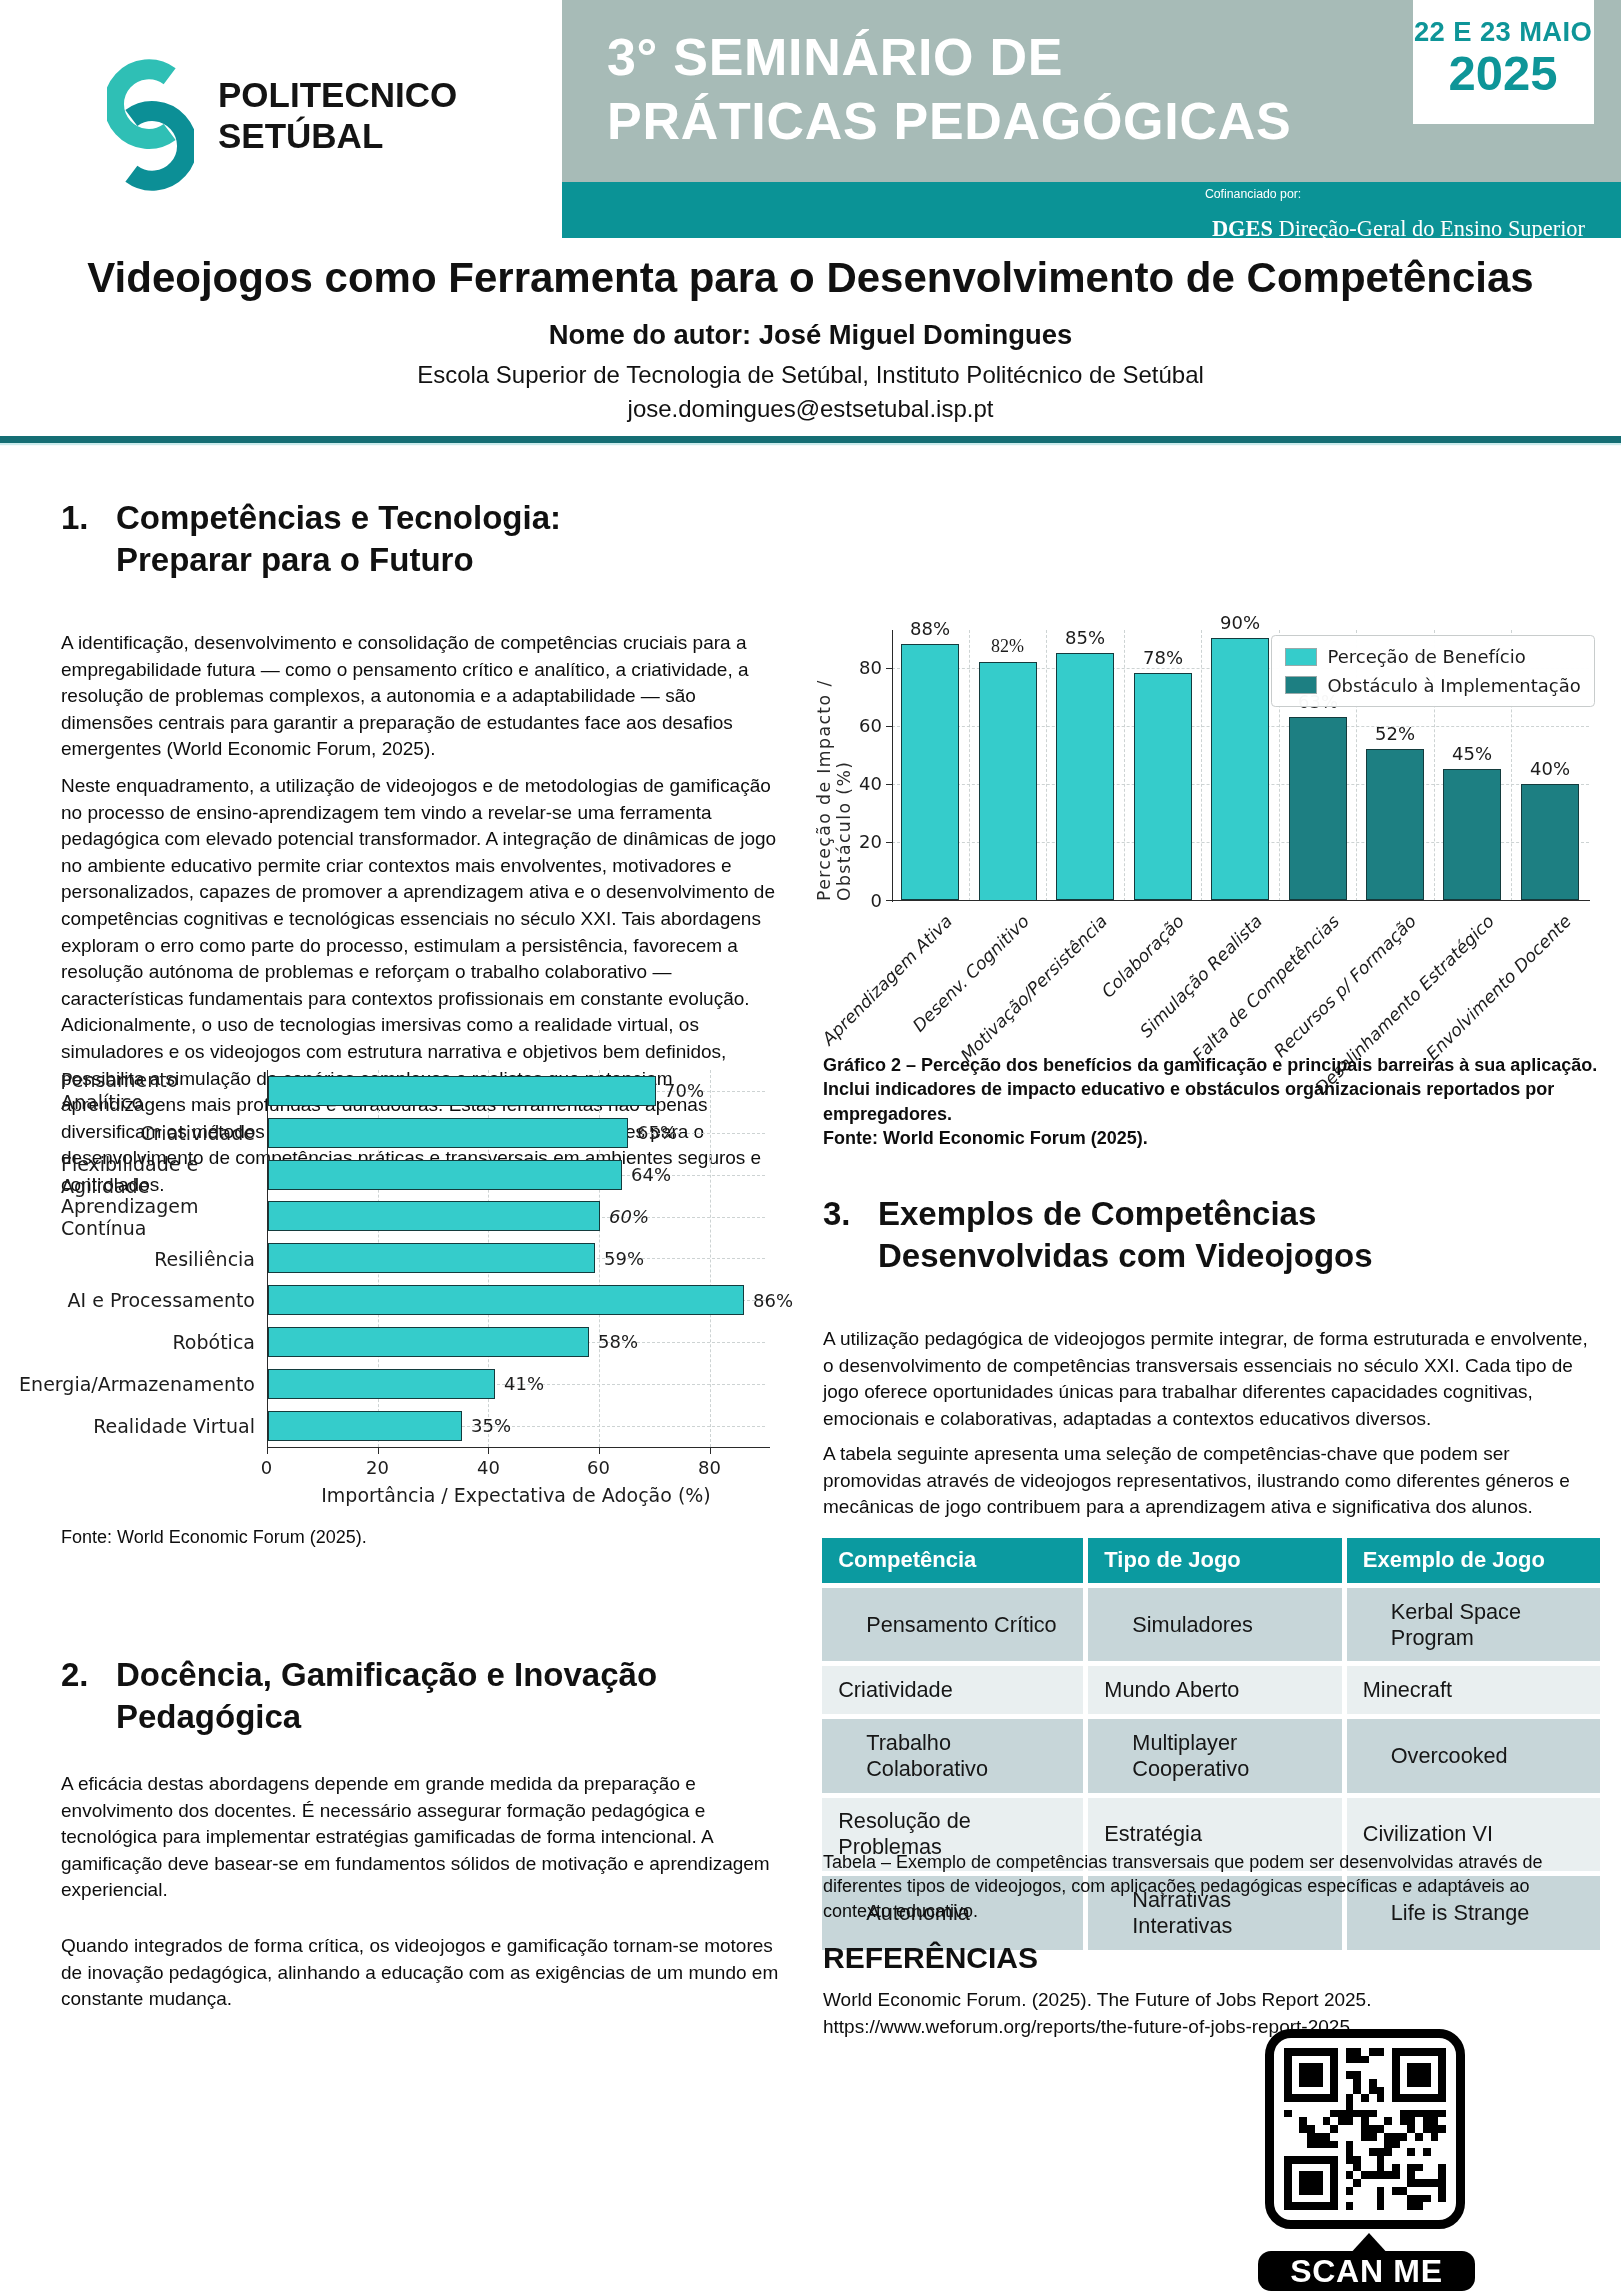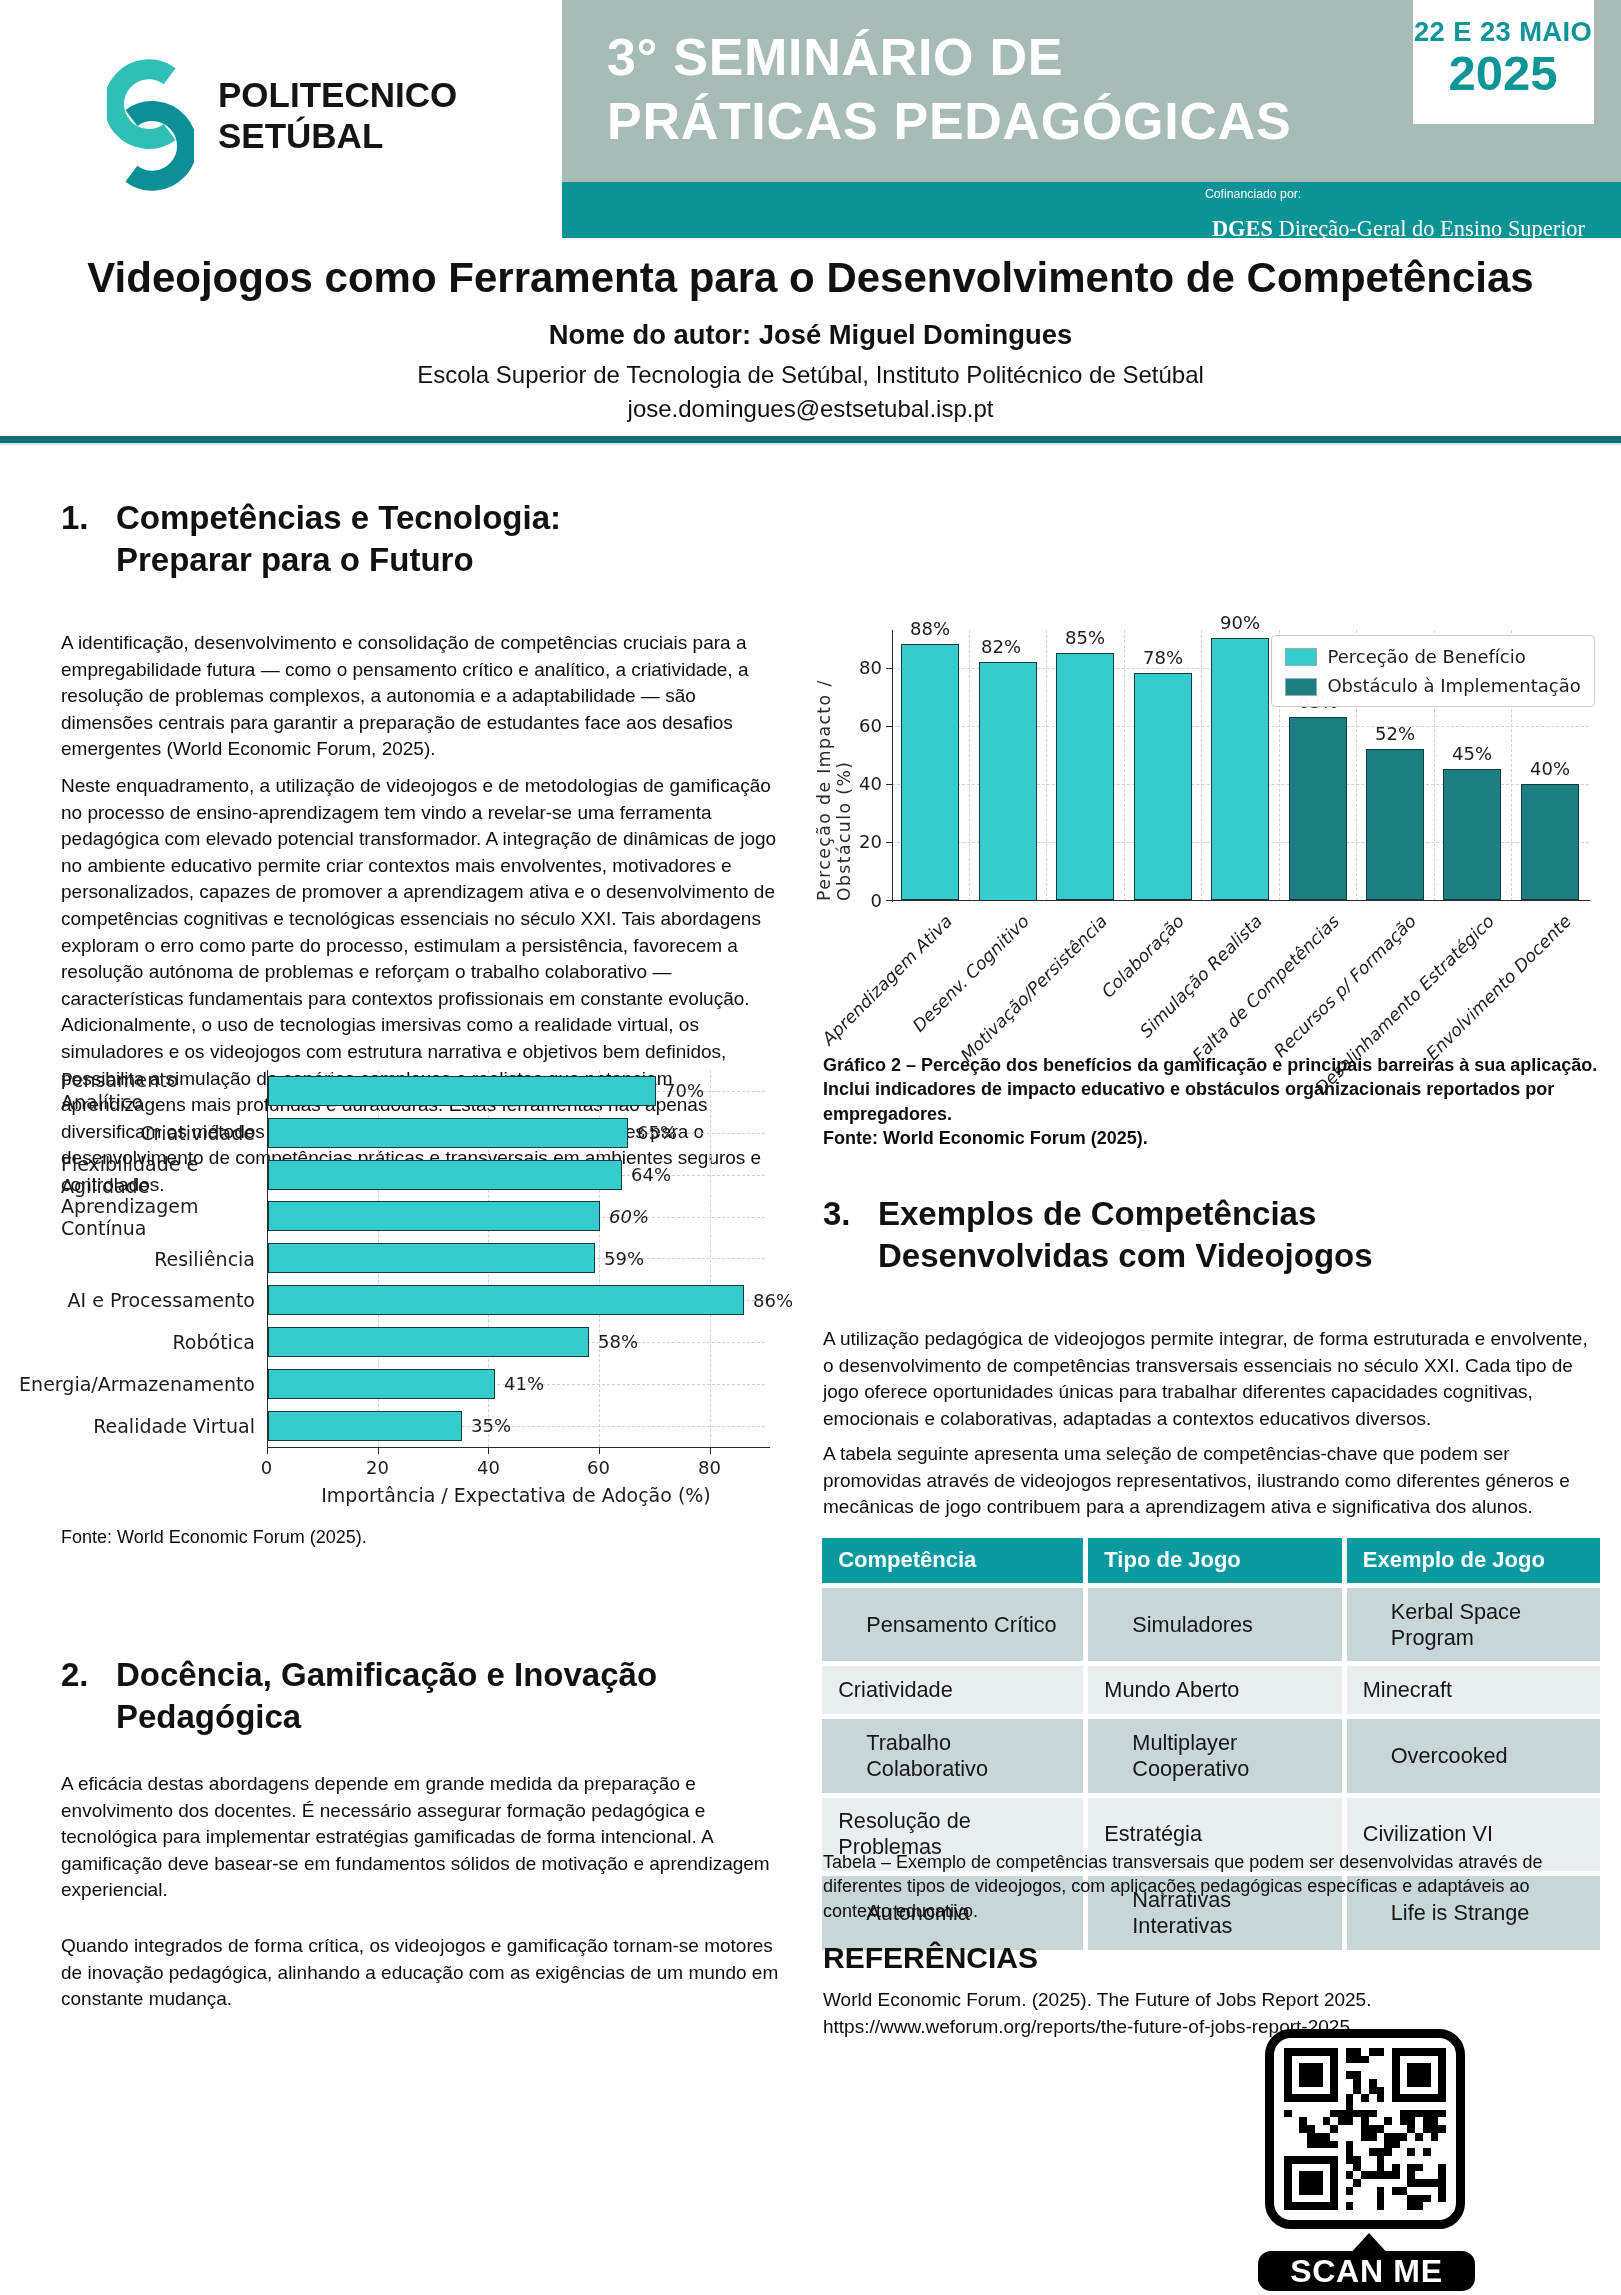--- a/index.html
+++ b/index.html
@@ -67,21 +67,21 @@
   .vallab{position:absolute; font-size:18px; color:#1c1c1c;}
   .bar{position:absolute; border:1.4px solid var(--edge);}
   .c1-cat{position:absolute; left:0; display:flex; align-items:center; justify-content:flex-end; font-size:19px; color:#1c1c1c;}
   #c1-xlabel{position:absolute; text-align:center; font-size:19px; color:#1c1c1c;}
   .c2-xlab{position:absolute; white-space:nowrap; font-size:17.3px; font-style:italic; color:#1c1c1c;
     transform:translateX(-100%) rotate(-45deg); transform-origin:100% 0;}
   #c2-ylabel{position:absolute; writing-mode:vertical-rl; transform:rotate(180deg); display:flex; align-items:center; justify-content:center;
     font-size:17.3px; letter-spacing:1.4px; color:#2a2a2a;}
   #c2-legend{position:absolute; background:rgba(255,255,255,.96); border:1.4px solid #C8CCCC; border-radius:4.3px; padding:10px 13px;}
   .leg-row{display:flex; align-items:center; gap:10px;}
-  .leg-row + .leg-row{margin-top:7.2px;align-items:flex-end;}
+  .leg-row + .leg-row{margin-top:7.2px;}
   .leg-swatch{width:32px; height:17.3px; flex:none;}
   .leg-text{font-size:18px; color:#1c1c1c;}
   
   #comp-table{border-collapse:separate; border-spacing:5.8px 5px; width:788px; margin-left:-5.8px; margin-top:-5px;}
   #comp-table th{background:var(--th); color:#fff; font-size:22px; font-weight:bold; text-align:left; padding:9.4px 16px;}
   #comp-table td{font-size:21.7px; color:#161616; padding:10.8px 16px;}
   #comp-table tr.odd td{background:var(--row-odd);padding-left:44px;}
   #comp-table tr.even td{background:var(--row-even);}
   #comp-table th:nth-child(1), #comp-table td:nth-child(1){width:34%;}
   #comp-table th:nth-child(2), #comp-table td:nth-child(2){width:33%;}
@@ -227,21 +227,21 @@
       <div class="gridv" style="left: 611px; top: 21.7px; height: 271px;"></div>
       <div class="gridv" style="left: 688px; top: 21.7px; height: 271px;"></div>
       <div class="gridh" style="left: 69px; width: 697px; top: 234px;"></div>
       <div class="gridh" style="left: 69px; width: 697px; top: 176px;"></div>
       <div class="gridh" style="left: 69px; width: 697px; top: 118px;"></div>
       <div class="gridh" style="left: 69px; width: 697px; top: 60px;"></div>
       <div class="bar" style="left: 78px; top: 36px; width: 58px; height: 256px; background: rgb(53, 204, 203);"></div>
       <div class="vallab" style="left: 78px; top: 10.2px; width: 58px; text-align: center;">88%</div>
       <div class="c2-xlab" style="left: 119px; top: 303px;">Aprendizagem Ativa</div>
       <div class="bar" style="left: 156px; top: 54px; width: 58px; height: 239px; background: rgb(53, 204, 203);"></div>
-      <div class="vallab" style="left: 140px; top: 28px; width: 58px; text-align: right;">82%</div>
+      <div class="vallab" style="left: 168px; top: 28px; width: 58px; text-align: left; font-family: Liberation Serif, serif;">82%</div>
       <div class="c2-xlab" style="left: 196px; top: 303px;">Desenv. Cognitivo</div>
       <div class="bar" style="left: 233px; top: 45px; width: 58px; height: 247px; background: rgb(53, 204, 203);"></div>
       <div class="vallab" style="left: 233px; top: 19px; width: 58px; text-align: center;">85%</div>
       <div class="c2-xlab" style="left: 274px; top: 303px;">Motivação/Persistência</div>
       <div class="bar" style="left: 311px; top: 65px; width: 58px; height: 227px; background: rgb(53, 204, 203);"></div>
       <div class="vallab" style="left: 311px; top: 39px; width: 58px; text-align: center;">78%</div>
       <div class="c2-xlab" style="left: 351px; top: 303px;">Colaboração</div>
       <div class="bar" style="left: 388px; top: 30px; width: 58px; height: 262px; background: rgb(53, 204, 203);"></div>
       <div class="vallab" style="left: 388px; top: 4.4px; width: 58px; text-align: center;">90%</div>
       <div class="c2-xlab" style="left: 429px; top: 303px;">Simulação Realista</div>

